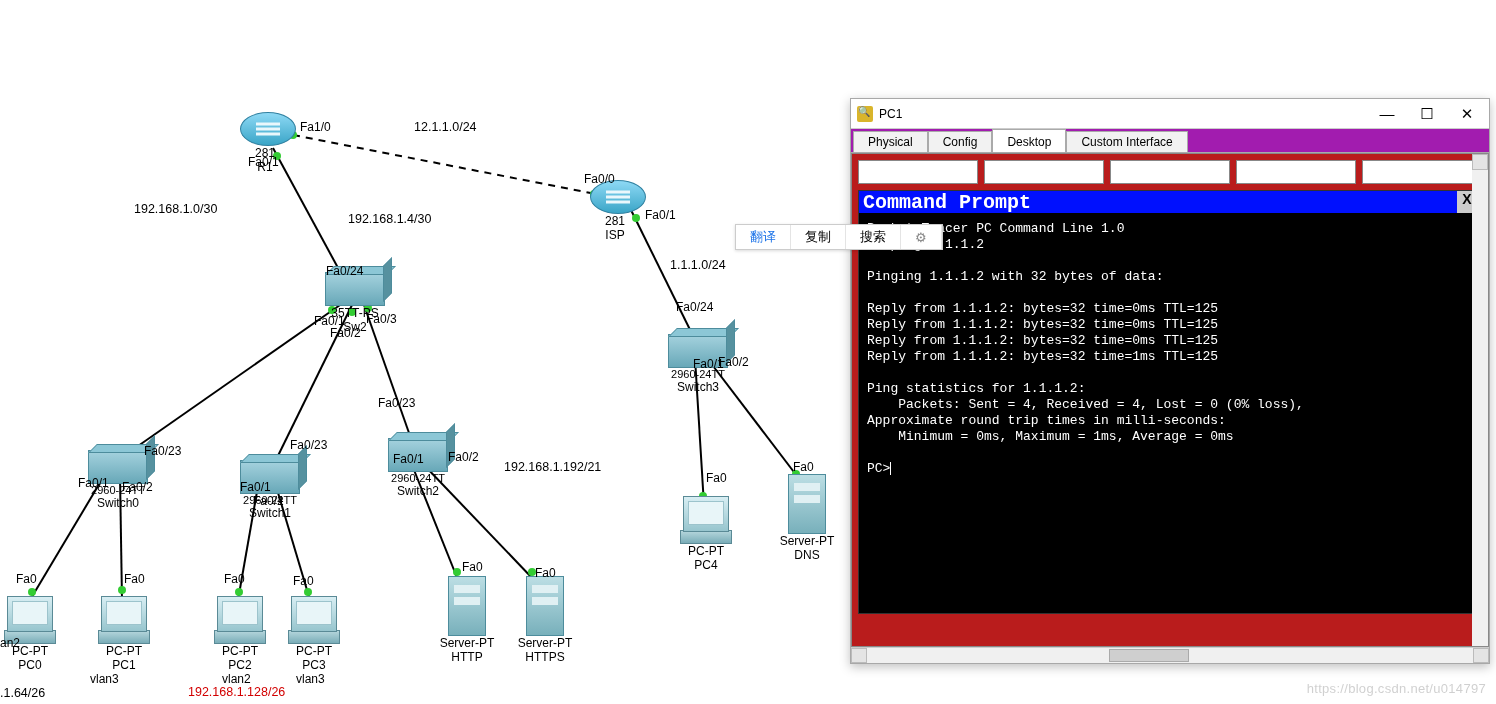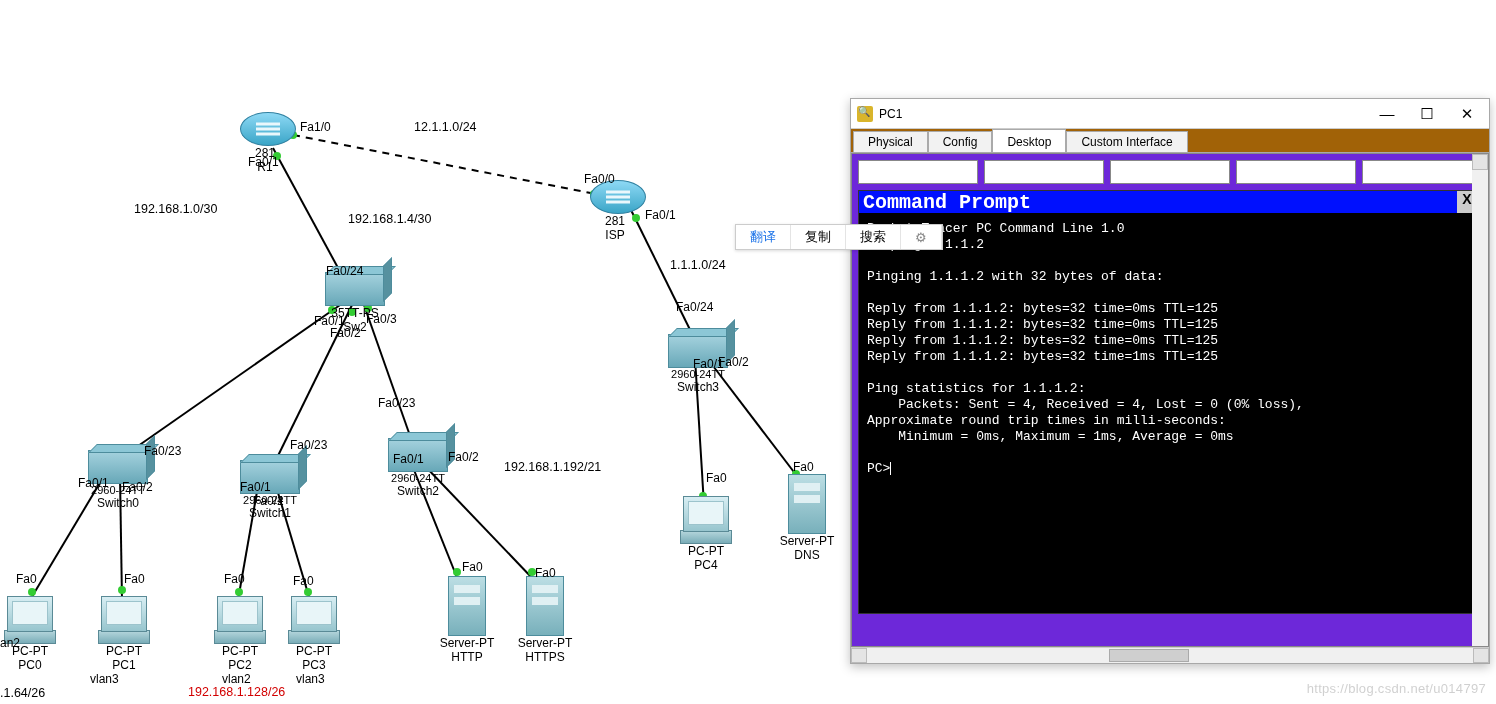--- a/index.html
+++ b/index.html
@@ -23,24 +23,24 @@
   svg.links{position:absolute;left:0;top:0;pointer-events:none;}
   .dot{fill:#33cc33;}
   
   
   .window{position:absolute;left:850;top:98px;left:850px;width:640px;height:566px;background:#fff;border:1px solid #a8a8a8;box-shadow:0 3px 10px rgba(0,0,0,.25);}
   .titlebar{height:30px;display:flex;align-items:center;padding:0 2px 0 6px;border-bottom:1px solid #ccc;}
   .titlebar .ticon{width:16px;height:16px;background:#d9b52b;margin-right:6px;border-radius:2px;position:relative;}
   .titlebar .ticon::after{content:"🔍";font-size:10px;position:absolute;left:1px;top:0;}
   .titlebar .title{flex:1;font-size:12px;}
   .titlebar button{width:40px;height:28px;background:none;border:none;font-size:15px;font-family:inherit;cursor:default;}
-  .tabs{height:24px;display:flex;border-bottom:1px solid #aaa;background:#a16207;padding-left:2px;}
+  .tabs{height:24px;display:flex;border-bottom:1px solid #aaa;background:#a21caf;padding-left:2px;}
   .tab{padding:3px 14px;font-size:12px;border:1px solid #aaa;border-bottom:none;margin-right:0;margin-top:2px;background:#f2f2f2;}
   .tab.active{background:#fff;border-top:1px solid #aaa;margin-top:0;padding-top:5px;position:relative;z-index:1;}
-  .desktop-content{height:calc(100% - 30px - 24px - 16px);background:#6d28d9;padding:6px 6px 6px 6px;position:relative;overflow:hidden;border:1px solid #888;margin:0;}
+  .desktop-content{height:calc(100% - 30px - 24px - 16px);background:#b91c1c;padding:6px 6px 6px 6px;position:relative;overflow:hidden;border:1px solid #888;margin:0;}
   .desk-icons{height:24px;display:flex;gap:6px;margin-bottom:6px;}
   .desk-icons div{flex:1;background:#fff;border:1px solid #888;}
   .cmdwin{background:#000;border:1px solid #333;}
   .cmdtitle{height:22px;background:#0010fe;color:#fff;font-family:'Courier New',monospace;font-weight:bold;font-size:20px;padding:0 4px;display:flex;}
   .cmdtitle span:first-child{flex:1;}
   .cmdclose{background:#ccc;color:#000;width:20px;text-align:center;font-size:14px;font-family:Arial;}
   .cmdbody{font-family:'Courier New',monospace;font-size:13px;color:#fff;padding:8px;min-height:400px;white-space:pre;line-height:1.23;}
   .scrollbar-h{height:16px;background:#f0f0f0;display:flex;border-top:1px solid #ccc;}
   .scrollbar-h .btn{width:16px;background:#e4e4e4;border:1px solid #bbb;}
   .scrollbar-h .track{flex:1;position:relative;}

